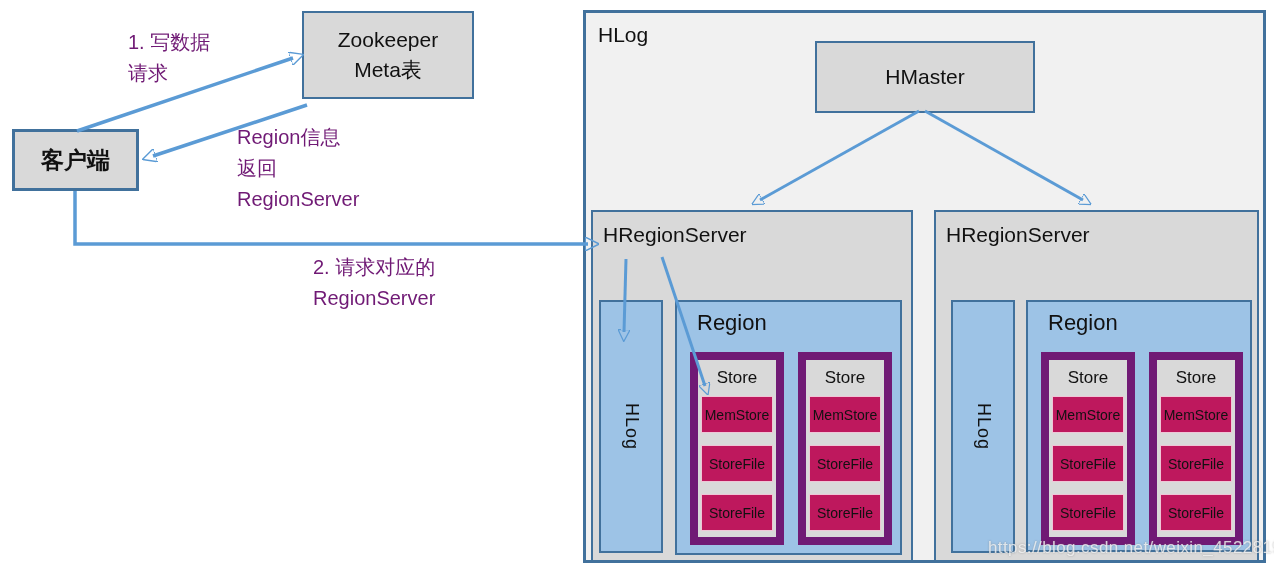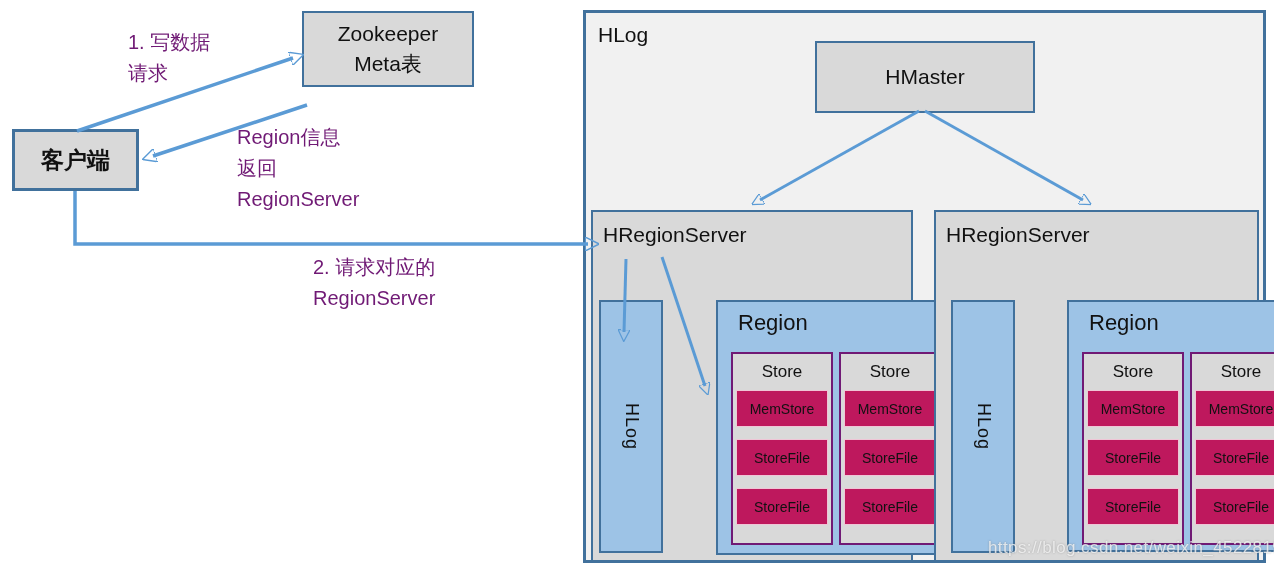--- a/index.html
+++ b/index.html
@@ -4,21 +4,21 @@
 <style>
   html,body{margin:0;padding:0;background:#ffffff;}
   .canvas{
     position:relative;width:1274px;height:569px;background:#ffffff;
     font-family:"Liberation Sans","DejaVu Sans",sans-serif;color:#111;overflow:hidden;
   }
   .box{position:absolute;box-sizing:border-box;border:2px solid #41719c;}
   .fill-gray{background:#d9d9d9;}
 
   
-  #zookeeper{left:302px;top:11px;width:172px;height:76px;display:flex;flex-direction:column;
+  #zookeeper{left:302px;top:11px;width:172px;height:88px;display:flex;flex-direction:column;
     align-items:center;justify-content:center;font-size:21px;line-height:30px;}
   #client{left:12px;top:129px;width:127px;height:62px;border-width:3px;display:flex;
     align-items:center;justify-content:center;font-size:23px;font-weight:bold;}
 
   
   .note{position:absolute;font-size:20px;line-height:31px;color:#701a75;white-space:nowrap;}
   #note-step1{left:128px;top:27px;}
   #note-return{left:237px;top:122px;}
   #note-step2{left:313px;top:252px;}
   #note-step3{left:347px;top:374px;}
@@ -34,26 +34,26 @@
   #hrs-0{left:5px;}
   #hrs-1{left:348px;width:325px;}
   .hrs-title{position:absolute;left:10px;top:11px;font-size:21px;}
 
   .hlog{position:absolute;left:6px;top:88px;width:64px;height:253px;box-sizing:border-box;
     border:2px solid #41719c;background:#9dc3e6;display:flex;align-items:center;justify-content:center;}
   #hrs-1 .hlog{left:15px;}
   .hlog span{writing-mode:vertical-rl;font-size:18px;letter-spacing:1px;}
 
   .region{position:absolute;left:82px;top:88px;width:227px;height:255px;box-sizing:border-box;
-    border:2px solid #41719c;background:#9dc3e6;margin-left:41px;}
+    border:2px solid #41719c;background:#9dc3e6;}
   #hrs-1 .region{left:90px;width:226px;height:252px;}
   .region-title{position:absolute;left:20px;top:8px;font-size:22px;}
 
-  .store{position:absolute;top:50px;width:102px;height:193px;box-sizing:border-box;
-    border:2px solid #701a75;background:#d9d9d9;}
+  .store{position:absolute;top:50px;width:94px;height:193px;box-sizing:border-box;
+    border:8px solid #701a75;background:#d9d9d9;}
   .store.s1{left:13px;}
   .store.s2{left:121px;}
   .store-title{height:36px;display:flex;align-items:center;justify-content:center;font-size:17px;}
   .cell{height:37px;margin:0 3px 12px 3px;background:#be185d;border:1px solid rgba(255,255,255,0.75);
     box-sizing:border-box;display:flex;align-items:center;justify-content:center;font-size:14px;}
 
   
   svg.arrows{position:absolute;left:0;top:0;width:1274px;height:569px;pointer-events:none;}
   svg.arrows path{stroke:#5b9bd5;fill:none;}
 

